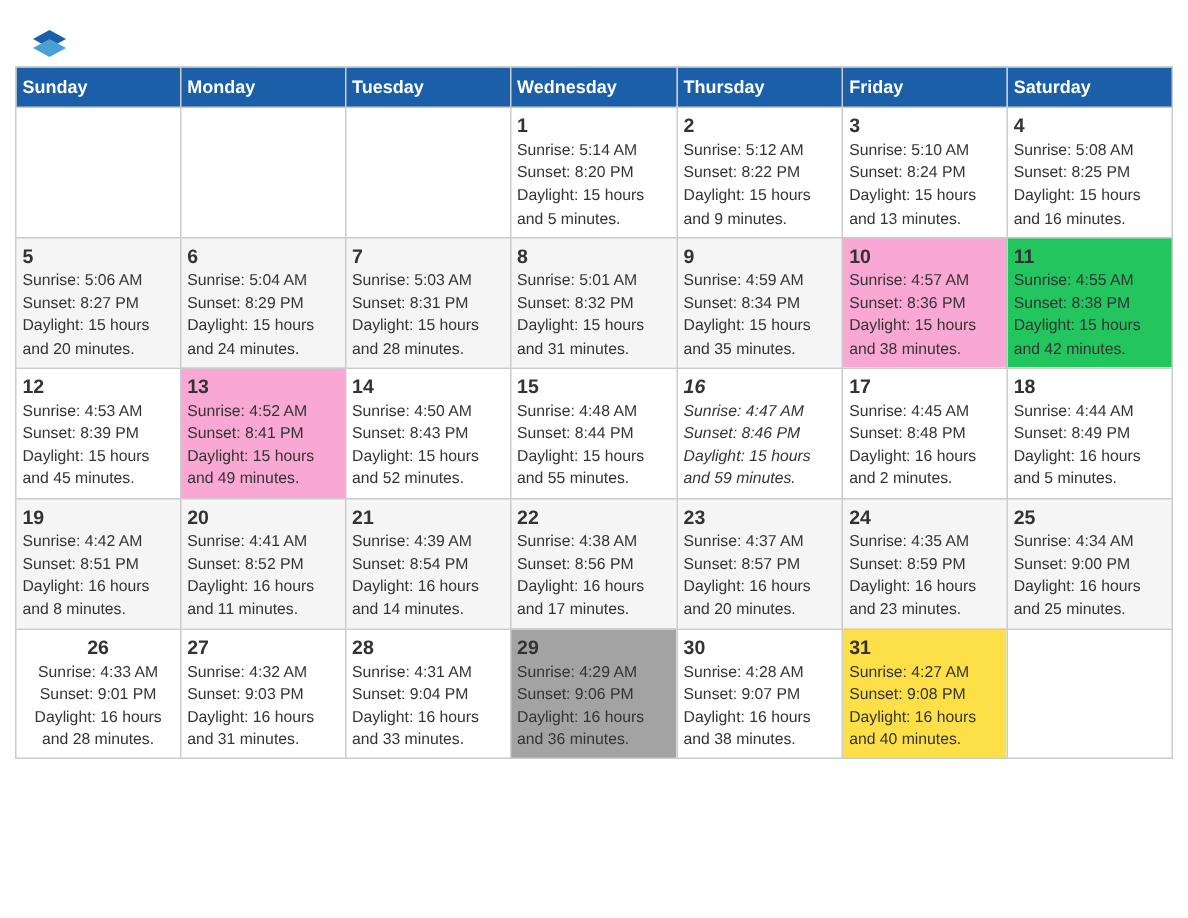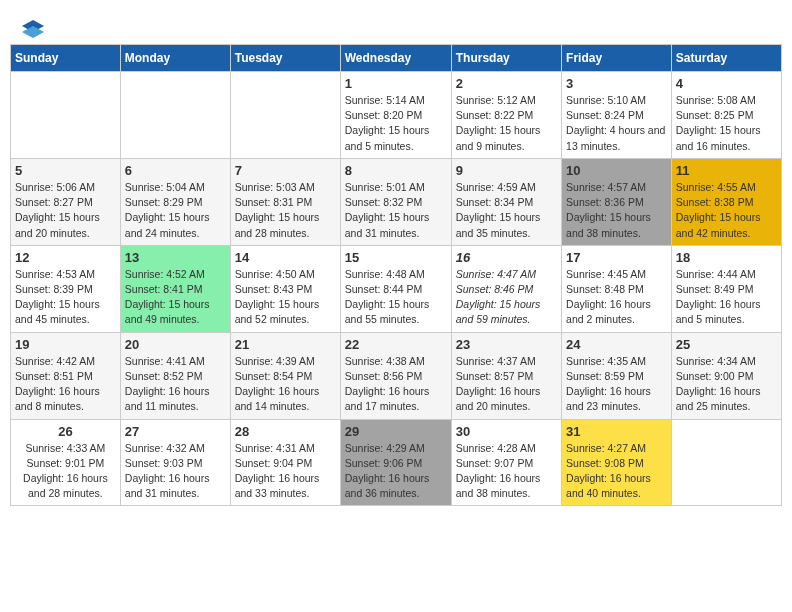--- a/index.html
+++ b/index.html
@@ -134,21 +134,21 @@
         <td style="background: rgb(255, 255, 255);">
           <div class="day-number">2</div>
           <div class="day-info">Sunrise: 5:12 AM</div>
           <div class="day-info">Sunset: 8:22 PM</div>
           <div class="day-info">Daylight: 15 hours and 9 minutes.</div>
         </td>
         <td style="background: rgb(255, 255, 255);">
           <div class="day-number">3</div>
           <div class="day-info">Sunrise: 5:10 AM</div>
           <div class="day-info">Sunset: 8:24 PM</div>
-          <div class="day-info">Daylight: 4 hours and 13 minutes.</div>
+          <div class="day-info">Daylight: 15 hours and 13 minutes.</div>
         </td>
         <td style="background: rgb(255, 255, 255);">
           <div class="day-number">4</div>
           <div class="day-info">Sunrise: 5:08 AM</div>
           <div class="day-info">Sunset: 8:25 PM</div>
           <div class="day-info">Daylight: 15 hours and 16 minutes.</div>
         </td>
       </tr>
       <tr>
         <td style="background: rgb(245, 245, 245);">
@@ -174,41 +174,41 @@
           <div class="day-info">Sunrise: 5:01 AM</div>
           <div class="day-info">Sunset: 8:32 PM</div>
           <div class="day-info">Daylight: 15 hours and 31 minutes.</div>
         </td>
         <td style="background: rgb(245, 245, 245);">
           <div class="day-number">9</div>
           <div class="day-info">Sunrise: 4:59 AM</div>
           <div class="day-info">Sunset: 8:34 PM</div>
           <div class="day-info">Daylight: 15 hours and 35 minutes.</div>
         </td>
-        <td style="background: #a3a3a3;">
+        <td style="background: #f9a8d4;">
           <div class="day-number">10</div>
           <div class="day-info">Sunrise: 4:57 AM</div>
           <div class="day-info">Sunset: 8:36 PM</div>
           <div class="day-info">Daylight: 15 hours and 38 minutes.</div>
         </td>
-        <td style="background: #eab308;">
+        <td style="background: #22c55e;">
           <div class="day-number">11</div>
           <div class="day-info">Sunrise: 4:55 AM</div>
           <div class="day-info">Sunset: 8:38 PM</div>
           <div class="day-info">Daylight: 15 hours and 42 minutes.</div>
         </td>
       </tr>
       <tr>
         <td style="background: rgb(255, 255, 255);">
           <div class="day-number">12</div>
           <div class="day-info">Sunrise: 4:53 AM</div>
           <div class="day-info">Sunset: 8:39 PM</div>
           <div class="day-info">Daylight: 15 hours and 45 minutes.</div>
         </td>
-        <td style="background: #86efac;">
+        <td style="background: #f9a8d4;">
           <div class="day-number">13</div>
           <div class="day-info">Sunrise: 4:52 AM</div>
           <div class="day-info">Sunset: 8:41 PM</div>
           <div class="day-info">Daylight: 15 hours and 49 minutes.</div>
         </td>
         <td style="background: rgb(255, 255, 255);">
           <div class="day-number">14</div>
           <div class="day-info">Sunrise: 4:50 AM</div>
           <div class="day-info">Sunset: 8:43 PM</div>
           <div class="day-info">Daylight: 15 hours and 52 minutes.</div>

